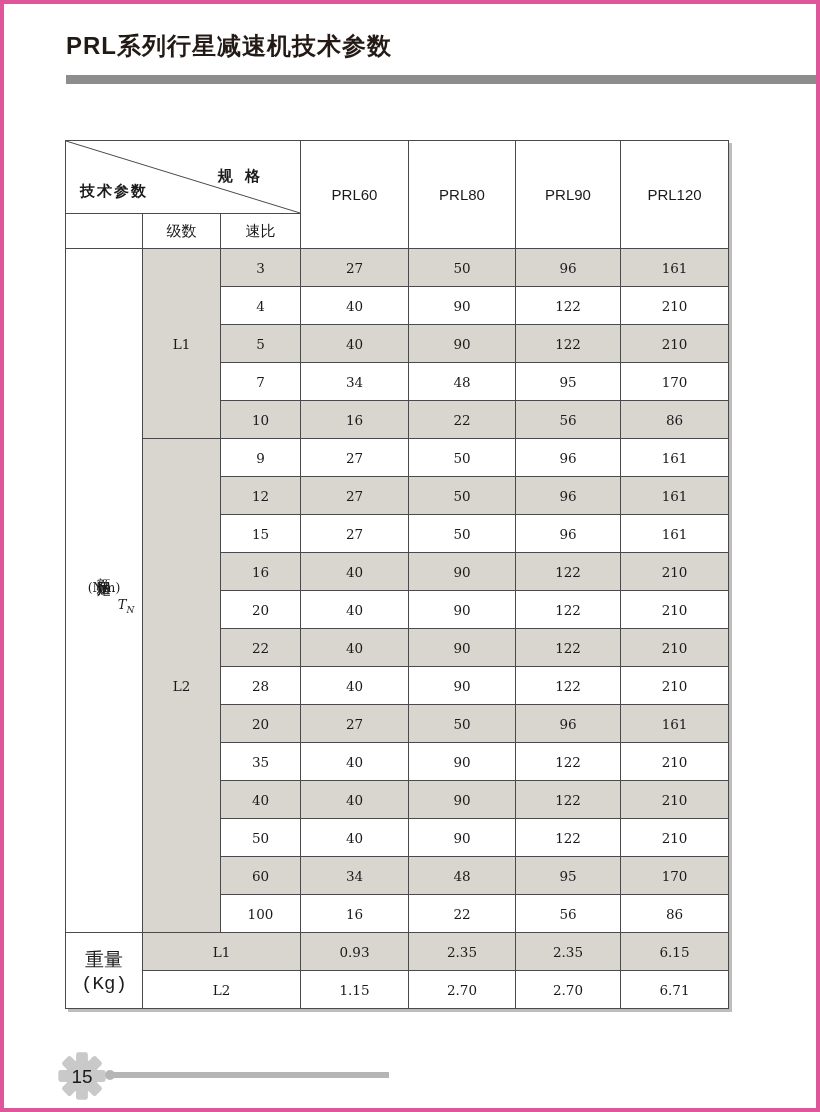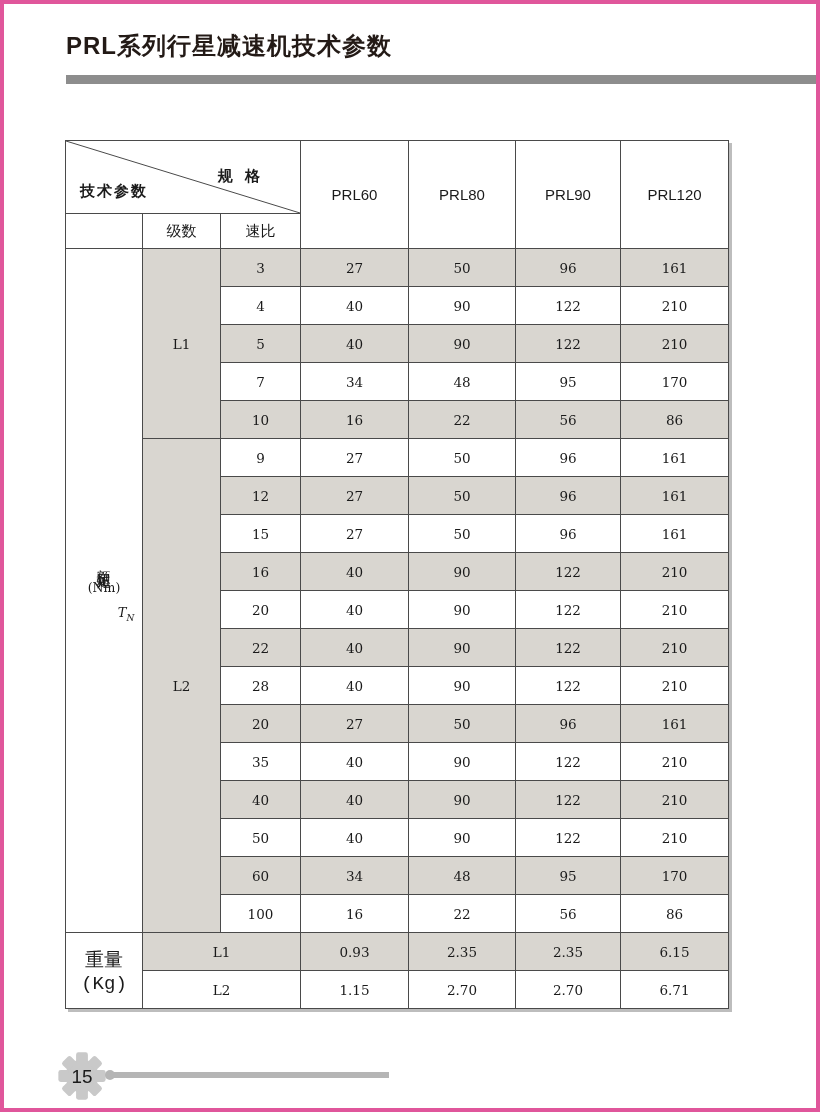--- a/index.html
+++ b/index.html
@@ -41,21 +41,21 @@
   .spec-table .shaded{background:var(--cell-shade,#d9d6d0);}
   .col-prl{height:72px;font-size:15px;font-weight:normal;font-family:"Liberation Sans",sans-serif;}
   .sub-head{height:34px;font-size:15px;font-weight:normal;font-family:"Liberation Sans",sans-serif;}
   .diagonal-cell{position:relative;height:72px;}
   .diagonal-cell svg{position:absolute;left:0;top:0;width:100%;height:100%;}
   .corner-spec{position:absolute;top:26px;right:36px;font-size:15px;font-weight:bold;letter-spacing:4px;}
   .corner-params{position:absolute;bottom:12px;left:14px;font-size:15px;font-weight:bold;letter-spacing:2px;}
   .num{font-family:"DejaVu Serif",serif;font-size:13.5px;height:37px;}
   .stage-cell{font-family:"DejaVu Serif",serif;font-size:13.5px;}
   .torque-cell{background:#fff;}
-  .torque-inner{display:flex;flex-direction:column;align-items:center;justify-content:center;gap:10px;}
+  .torque-inner{display:flex;flex-direction:column;align-items:center;justify-content:center;gap:2px;}
   .v-text{
     writing-mode:vertical-rl;text-orientation:upright;
     font-family:"DejaVu Serif",serif;font-size:14px;letter-spacing:2px;
   }
   .unit{font-family:"DejaVu Serif",serif;font-size:12.5px;margin-top:4px;}
   .sym{font-family:"DejaVu Serif",serif;font-size:13px;font-style:italic;margin-left:44px;}
   .sym sub{font-size:9px;}
   .weight-label{font-family:Liberation Mono, monospace;font-size:19px;background:#fff;}
   .footer-gear{position:absolute;left:52px;top:1046px;width:52px;height:52px;}
   .footer-gear text{font-family:"Liberation Sans",sans-serif;}

